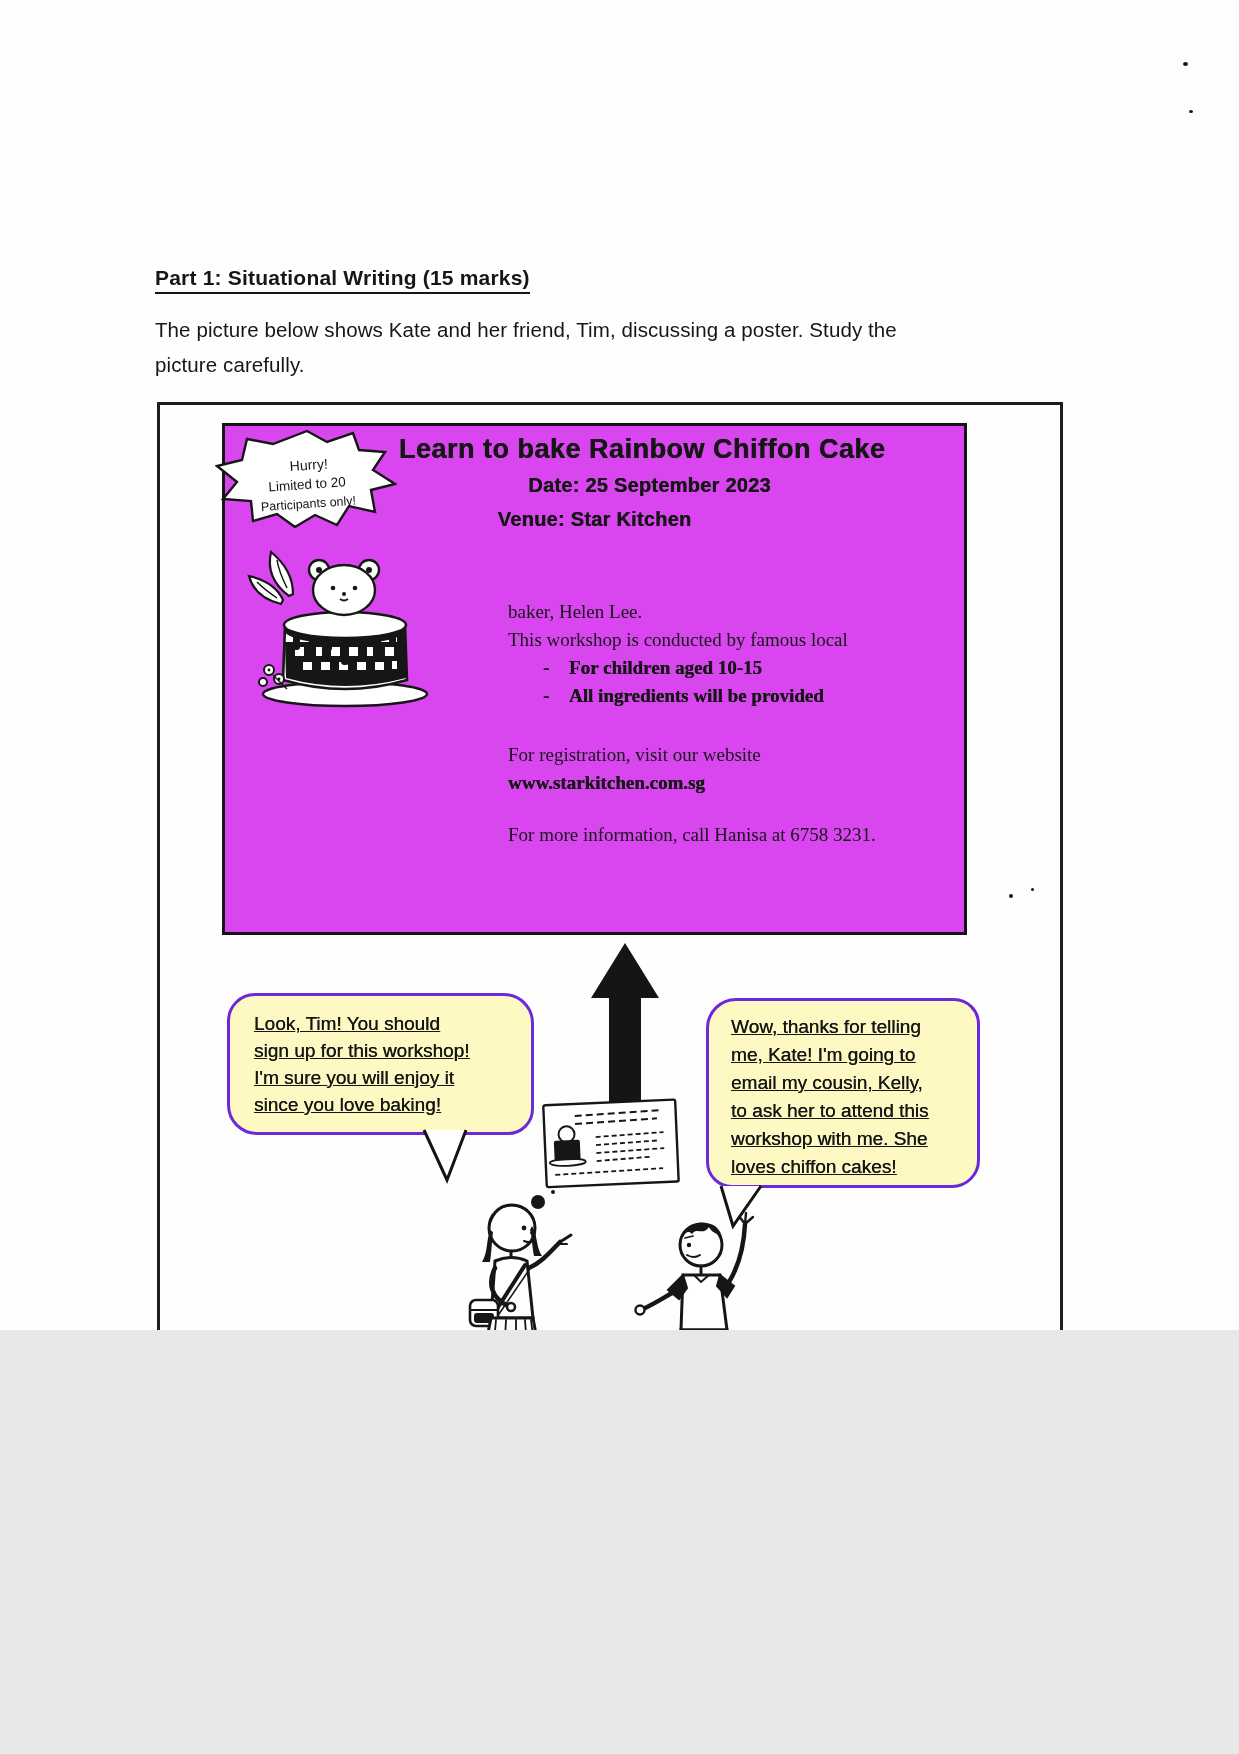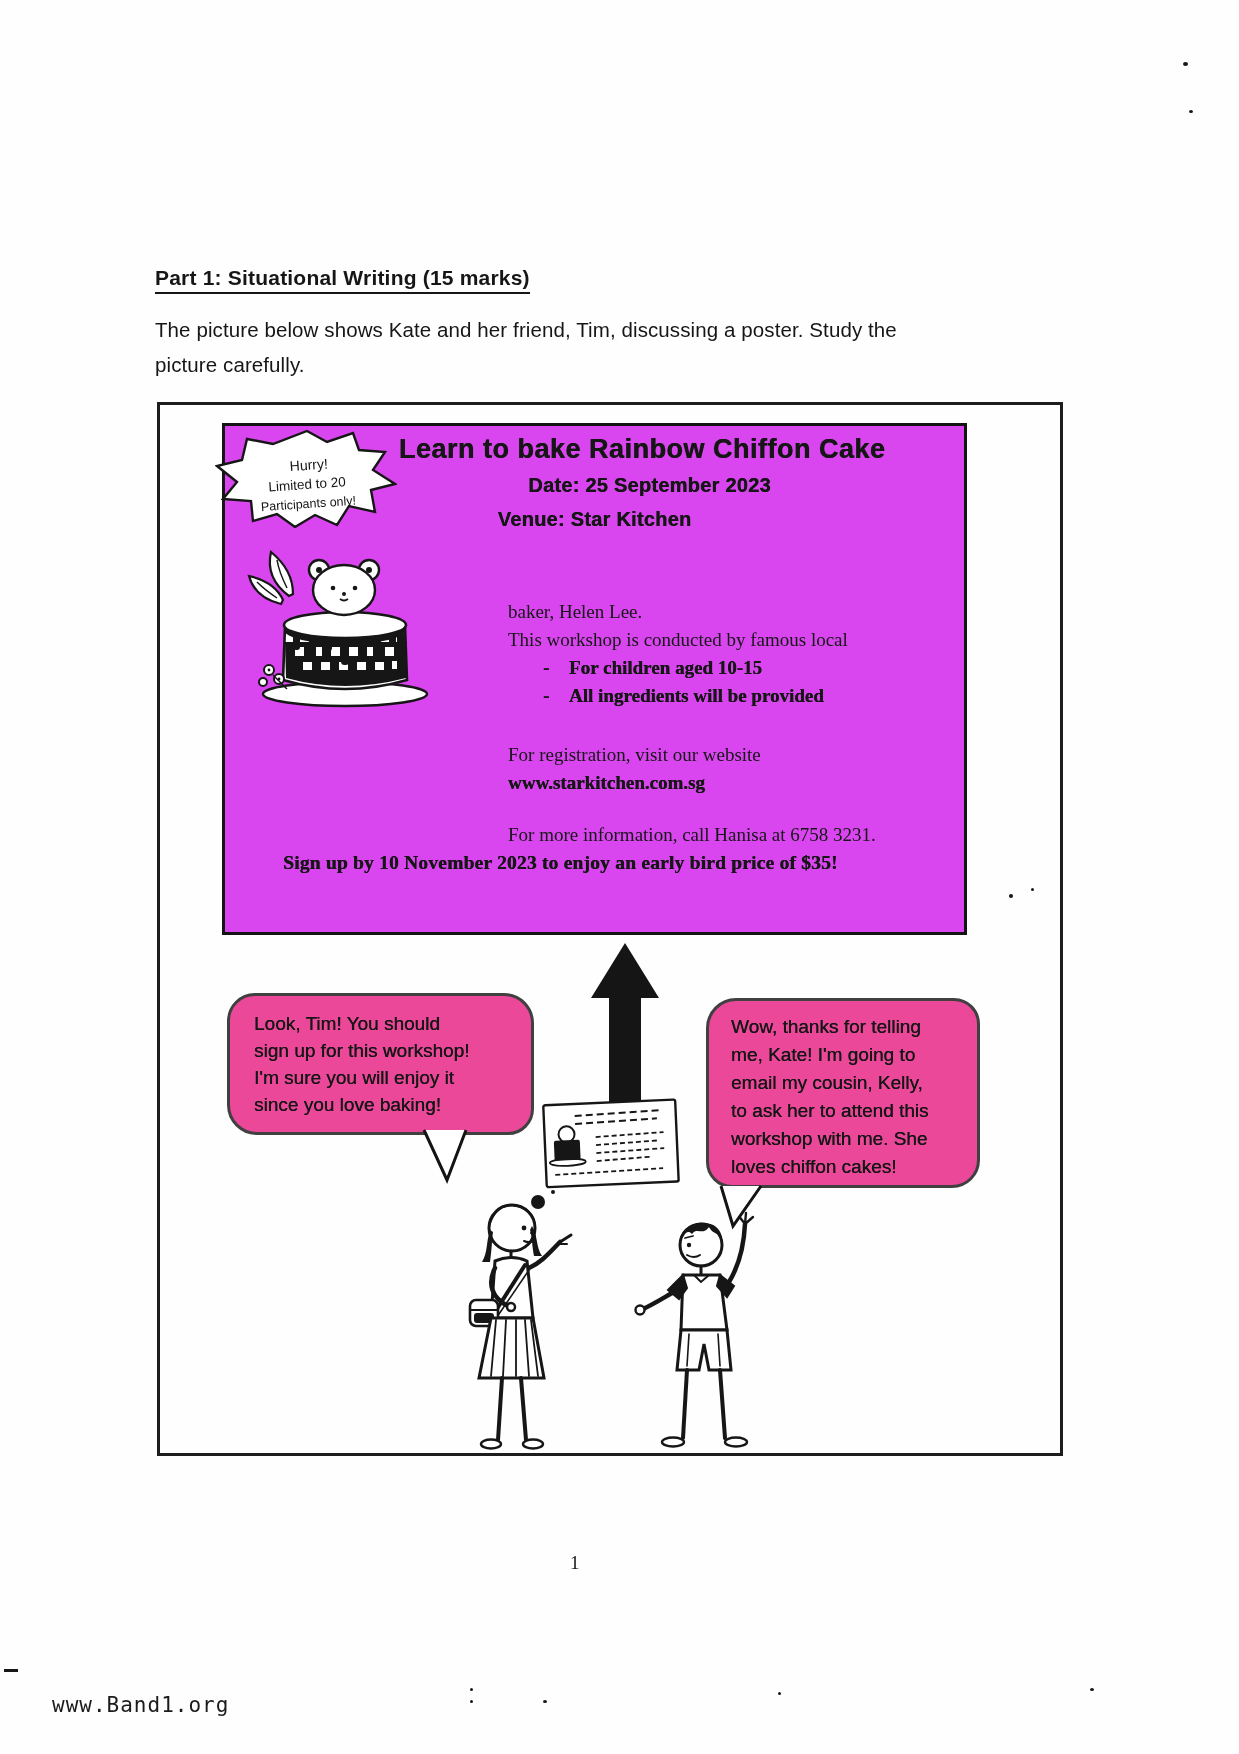--- a/index.html
+++ b/index.html
@@ -1,16 +1,16 @@
 <!DOCTYPE html>
 <html><head>
 <meta charset="utf-8">
 <style>
   html,body{margin:0;padding:0;background:#e8e8e8;}
-  .page{position:relative;width:1239px;height:1754px;background:#fffefe;color:#161616;
+  .page{position:relative;width:1239px;height:1330px;background:#fffefe;color:#161616;
         font-family:"Liberation Sans",sans-serif;overflow:hidden;margin:0 auto;}
   .abs{position:absolute;}
 
   
   .heading{font-weight:700;font-size:21px;letter-spacing:.2px;border-bottom:2.5px solid #161616;padding-bottom:2px;}
   .intro{font-size:20.5px;line-height:35px;letter-spacing:.1px;}
 
   
   .frame{border:3px solid #1d1d1d;}
 
@@ -23,22 +23,22 @@
   .pfee{top:115px;font-size:20.5px;padding-left:110px;text-shadow:.5px 0 0 currentColor;}
   .pbody{font-family:"Liberation Serif",serif;font-size:19px;line-height:28px;}
   .bullet-row{padding-left:35px;font-weight:700;text-shadow:.3px 0 0 currentColor;}
   .bullet-row .dash{display:inline-block;width:26px;}
   .regblock{margin-top:31px;}
   .infoblock{margin-top:24px;}
   .bold-serif{font-weight:700;text-shadow:.3px 0 0 currentColor;}
   .signup{font-family:"Liberation Serif",serif;font-weight:700;font-size:19.5px;letter-spacing:.2px;text-shadow:.4px 0 0 currentColor;}
 
   
-  .bubble{background:#ec4899;border:3px solid #404040;font-size:19px;box-sizing:border-box;
-          text-shadow:.3px 0 0 currentColor;z-index:4;}
+  .bubble{background:#fef9c3;border:3px solid #6d28d9;font-size:19px;box-sizing:border-box;
+          text-shadow:.3px 0 0 currentColor;z-index:4;text-decoration:underline;}
   .bubble .ln{white-space:nowrap;}
   .bubble-kate{border-radius:28px 30px 26px 30px;padding:14px 0 0 24px;line-height:27px;}
   .bubble-tim{border-radius:30px 26px 28px 26px;padding:12px 0 0 22px;line-height:28px;}
   .tail{z-index:5;}
 
   .fig{z-index:3;}
   .arrow{z-index:1;}
   .flyer{z-index:2;transform:rotate(-2.5deg);}
 
   .pagenum{font-family:"Liberation Serif",serif;font-size:19px;}
@@ -133,21 +133,20 @@
       <div>This workshop is conducted by famous local</div>
       <div class="bullet-row"><span class="dash">-</span><span>For children aged 10-15</span></div>
       <div class="bullet-row"><span class="dash">-</span><span>All ingredients will be provided</span></div>
       <div class="regblock">
         <div>For registration, visit our website</div>
         <div class="bold-serif">www.starkitchen.com.sg</div>
       </div>
       <div class="infoblock">For more information, call Hanisa at 6758 3231.</div>
     </div>
 
-    <div class="abs signup" style="left:58px;top:426px;">Sign up by 10 November 2023 to enjoy an early bird price of $35!</div>
   </div>
 
   <svg class="abs arrow" style="left:588px;top:940px;" width="74" height="178" viewBox="0 0 74 178">
     <polygon points="37,3 71,58 53,58 53,175 21,175 21,58 3,58" fill="#151515"></polygon>
   </svg>
 
   <svg class="abs flyer" style="left:540px;top:1098px;" width="160" height="92" viewBox="0 0 160 92">
     <rect x="5" y="4" width="132" height="82" rx="2" fill="#fff" stroke="#161616" stroke-width="2.4"></rect>
     <g stroke="#161616" fill="none">
       <line x1="36" y1="16" x2="122" y2="14" stroke-width="2" stroke-dasharray="7 4"></line>

